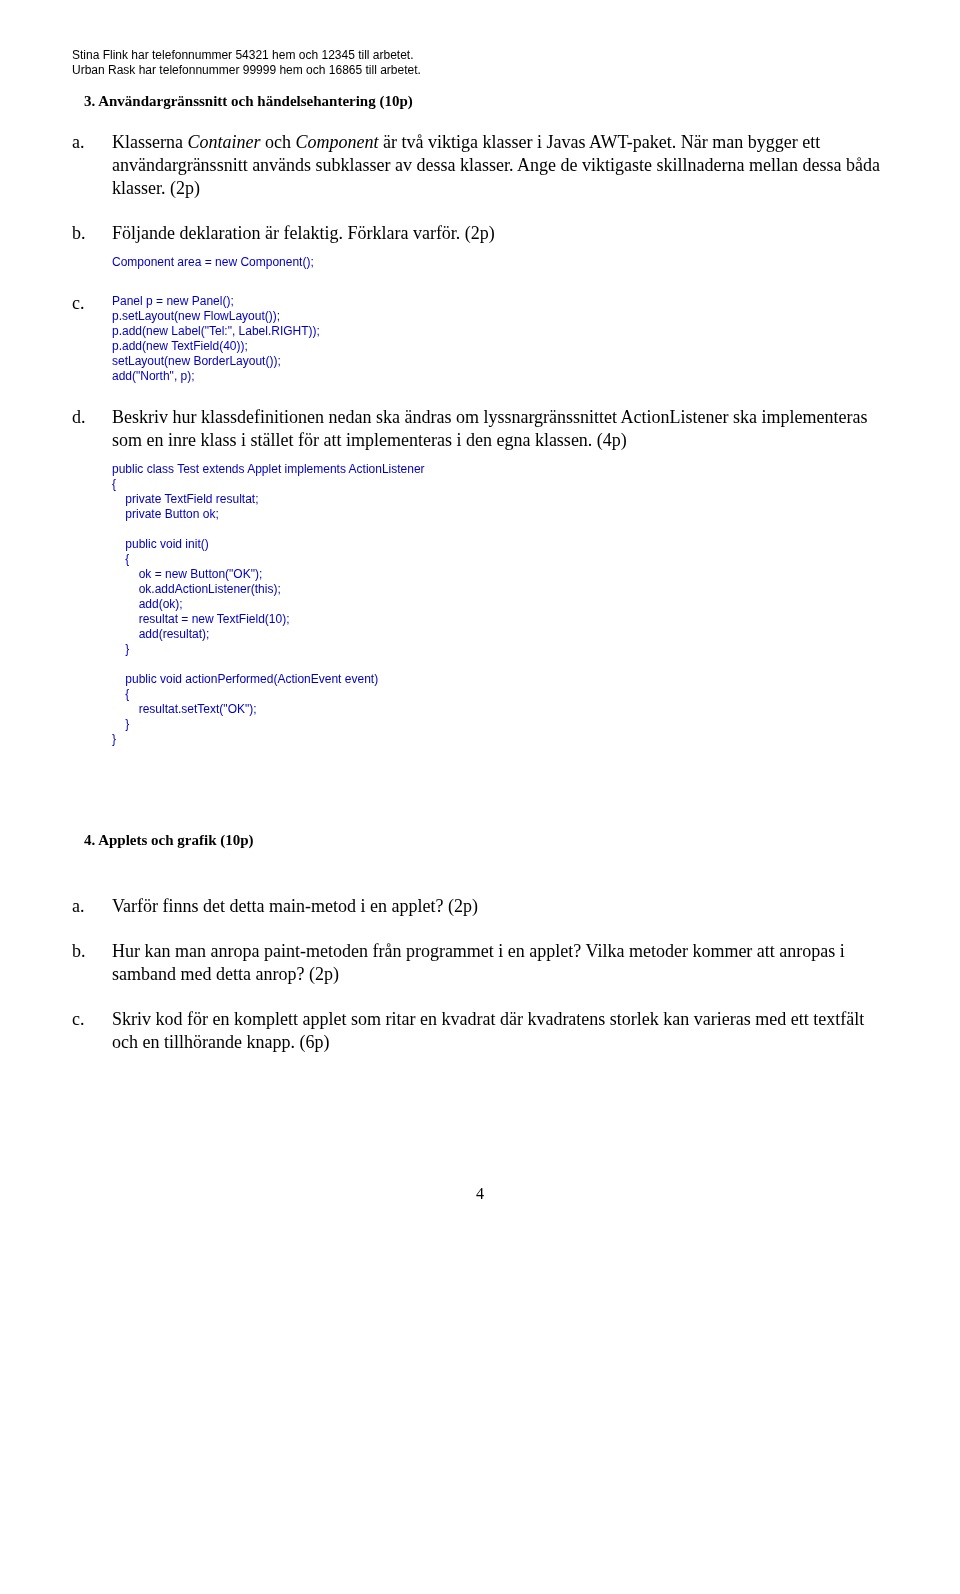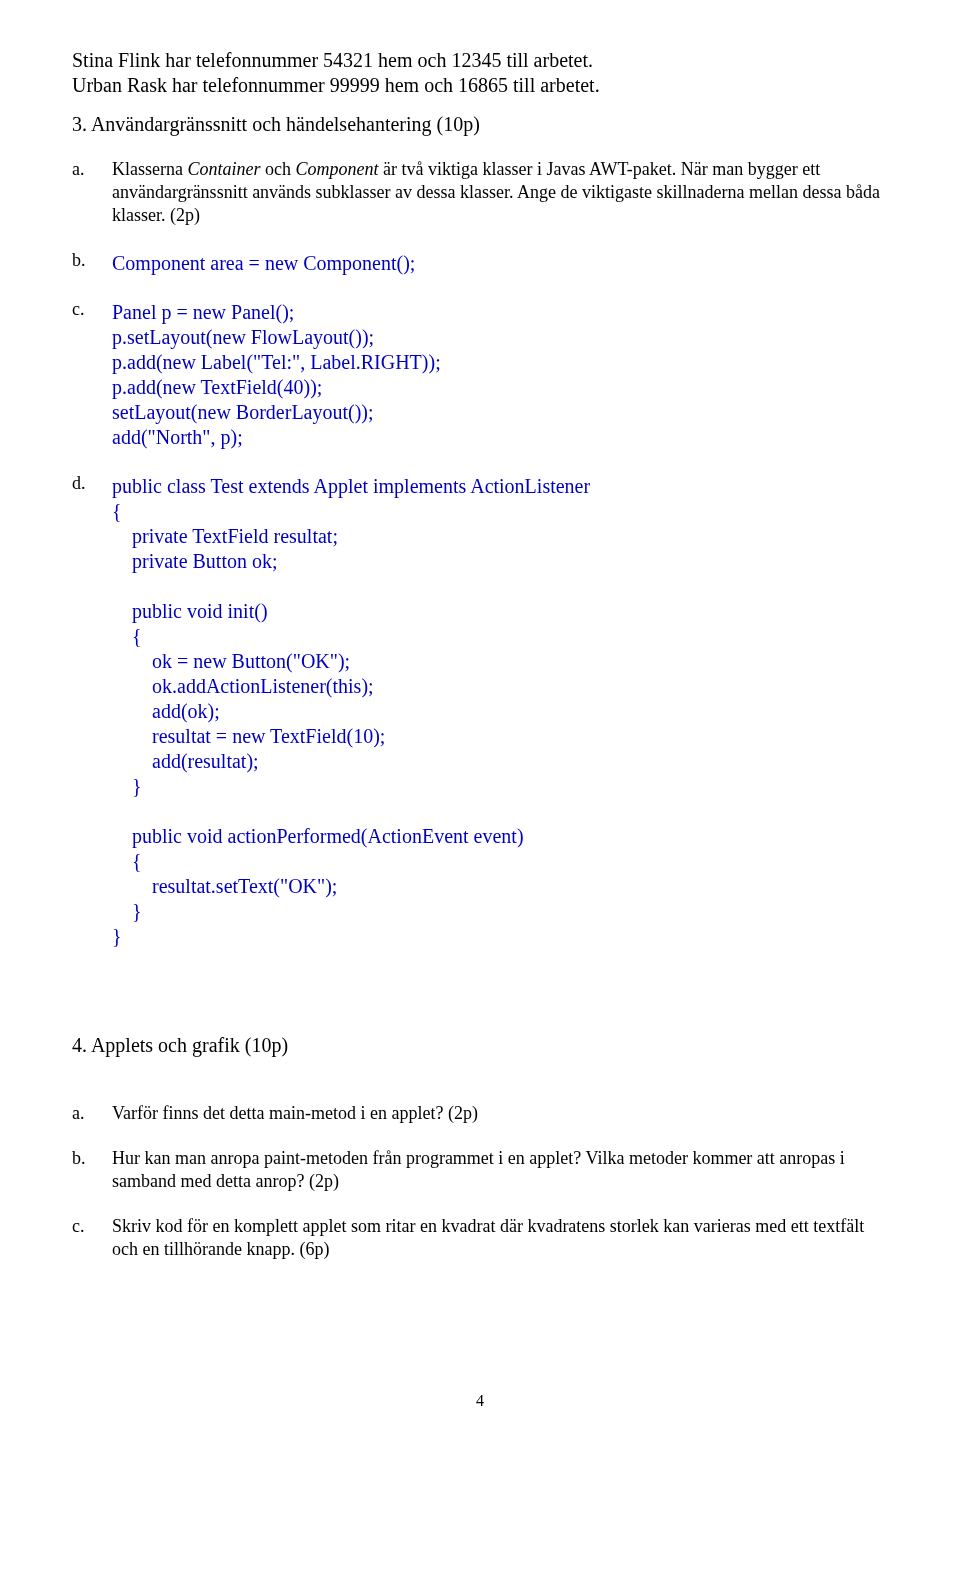--- a/index.html
+++ b/index.html
@@ -7,32 +7,32 @@
     margin: 0;
     padding: 48px 72px 48px 72px;
     font-family: "Times New Roman", Times, serif;
     font-size: 18px;
     line-height: 1.28;
     color: #000000;
     width: 960px;
     box-sizing: border-box;
   }
   .mono {
-    font-family: Liberation Serif, serif;
-    font-size: 20px;
+    font-family: Liberation Sans, sans-serif;
+    font-size: 12px;
     white-space: pre;
     line-height: 1.25;
   }
   .blue {
     color: #0000c0;
   }
   h2.section-heading {
-    font-size: 20px;
-    font-weight: normal;
-    margin: 14px 0 20px 0;
+    font-size: 15px;
+    font-weight: bold;
+    margin: 14px 0 20px 12px;
   }
   .item {
     display: flex;
     align-items: flex-start;
     margin-bottom: 12px;
   }
   .item-label {
     width: 40px;
     flex-shrink: 0;
   }
@@ -69,39 +69,41 @@
   <div class="item-body">
     <p class="para">
       <span>Klasserna </span><span class="italic">Container</span><span> och </span><span class="italic">Component</span><span> är två viktiga klasser i Javas AWT-paket. När man bygger ett användargränssnitt används subklasser av dessa klasser. Ange de viktigaste skillnaderna mellan dessa båda klasser. (2p)</span>
     </p>
   </div>
 </div>
 
 <div class="item">
   <div class="item-label">b.</div>
   <div class="item-body">
+    <p class="para">Följande deklaration är felaktig. Förklara varför. (2p)</p>
     <div class="mono blue inside-code-block">Component area = new Component();</div>
   </div>
 </div>
 
 <div class="item">
   <div class="item-label">c.</div>
   <div class="item-body">
     <div class="mono blue inside-code-block">Panel p = new Panel();
 p.setLayout(new FlowLayout());
 p.add(new Label("Tel:", Label.RIGHT));
 p.add(new TextField(40));
 setLayout(new BorderLayout());
 add("North", p);</div>
   </div>
 </div>
 
 <div class="item">
   <div class="item-label">d.</div>
   <div class="item-body">
+    <p class="para">Beskriv hur klassdefinitionen nedan ska ändras om lyssnargränssnittet ActionListener ska implementeras som en inre klass i stället för att implementeras i den egna klassen. (4p)</p>
     <div class="mono blue inside-code-block">public class Test extends Applet implements ActionListener
 {
     private TextField resultat;
     private Button ok;
 
     public void init()
     {
         ok = new Button("OK");
         ok.addActionListener(this);
         add(ok);

